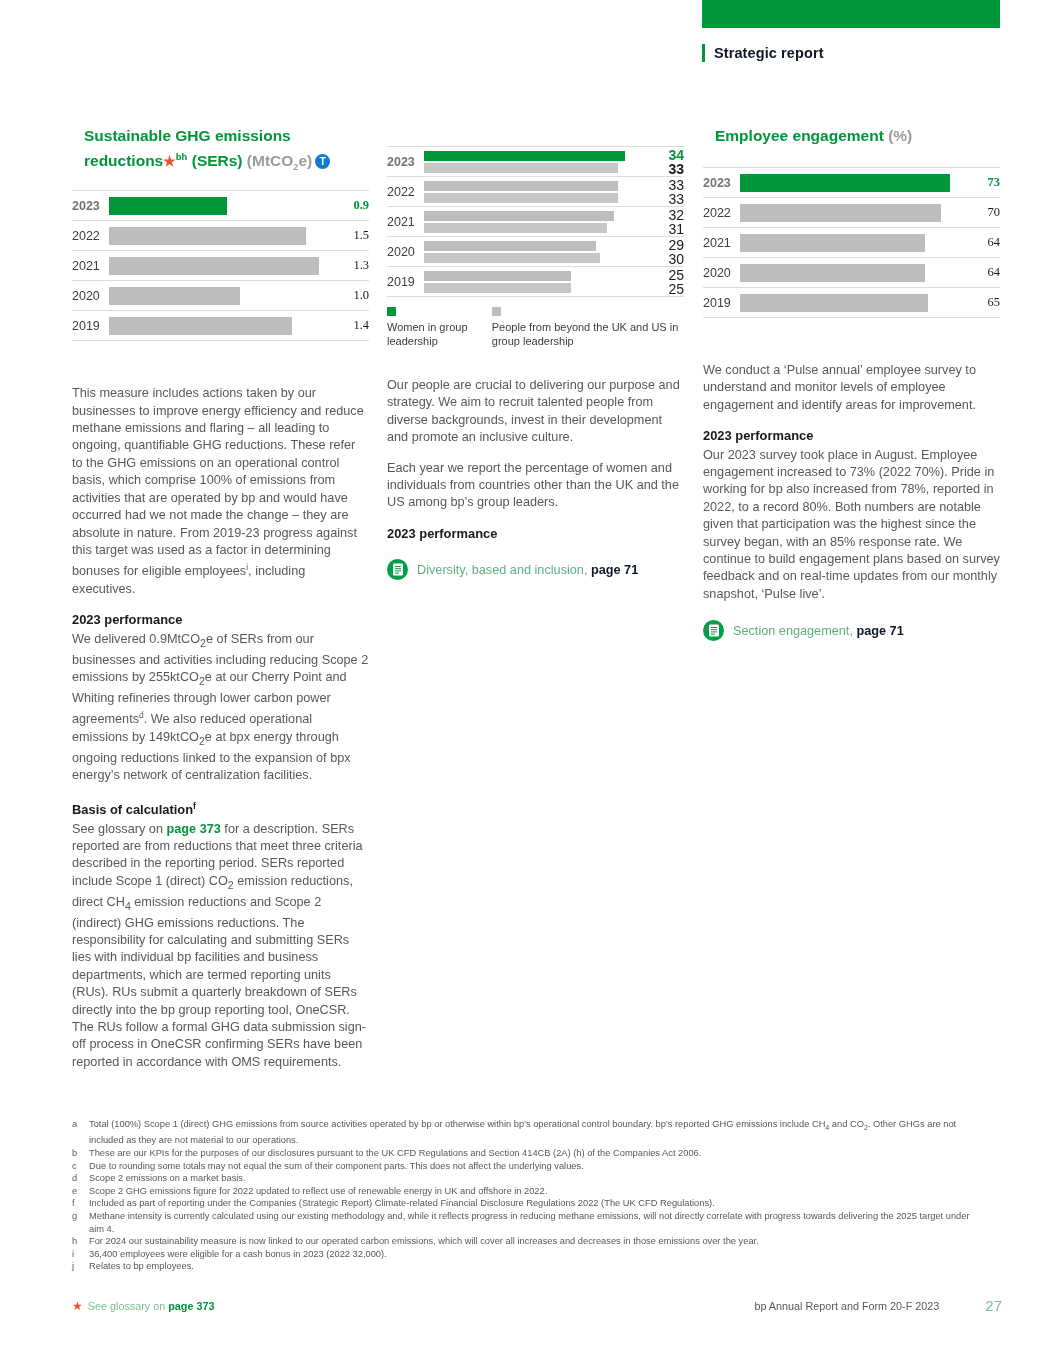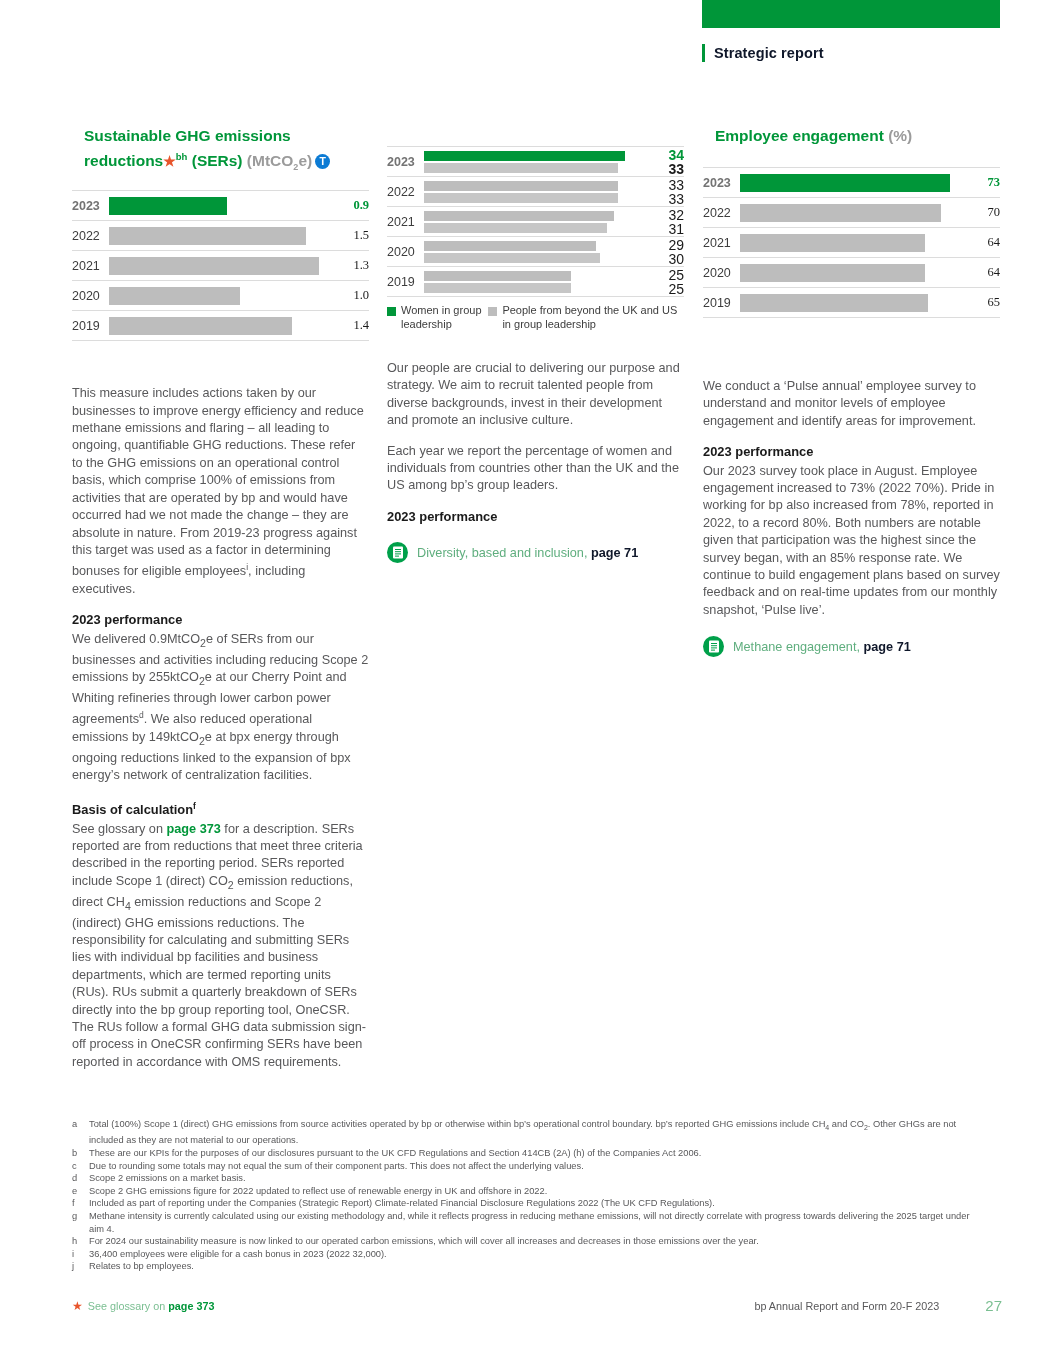--- a/index.html
+++ b/index.html
@@ -60,21 +60,21 @@
   .row.current .val{color:#009639;font-weight:bold;}
   .vals2{
     width:34px;flex:0 0 34px;text-align:right;font-size:14px;line-height:14px;color:#1a1a1a;
   }
   .row.current .vals2{font-weight:bold;}
   .row.current .vals2 .v1{color:#009639;}
   .row.current .vals2 .v2{color:#1a1a1a;}
 
   
   .legend{display:flex;margin-top:7px;font-size:11px;line-height:13.5px;color:#3d3d3d;}
-  .legend .item{display:flex;gap:5px;}
+  .legend .item{display:flex;gap:5px;flex-direction:column;}
   .legend .item:first-child{width:148px;}
   .swatch{width:9px;height:9px;flex:0 0 9px;margin-top:3px;}
   .sw-green{background:#009639;}
   .sw-grey{background:#bdbdbd;}
 
   
   .body{margin-top:0;}
   .body p{margin:0 0 13px 0;font-size:12.7px;line-height:17.4px;color:#58585a;}
   .body p.last{margin-bottom:0;}
   .body h3{margin:0 0 2px 0;font-size:12.9px;line-height:17.4px;font-weight:bold;color:#1a1a1a;}
@@ -298,35 +298,35 @@
       </div>
       <div class="row">
         <div class="yr">2019</div>
         <div class="track">
             <div class="bar single" style="width:83%"></div>
           </div>
         <div class="val">65</div>
       </div>
     </div>
 
-    <div class="body" style="margin-top:60px">
+    <div class="body" style="margin-top:44px">
       <p>We conduct a ‘Pulse annual’ employee survey to understand and monitor levels of employee engagement and identify areas for improvement.</p>
       <h3>2023 performance</h3>
       <p class="last">Our 2023 survey took place in August. Employee engagement increased to 73% (2022 70%). Pride in working for bp also increased from 78%, reported in 2022, to a record 80%. Both numbers are notable given that participation was the highest since the survey began, with an 85% response rate. We continue to build engagement plans based on survey feedback and on real-time updates from our monthly snapshot, ‘Pulse live’.</p>
       <div class="reflink">
         <span class="refcircle">
           <svg width="12" height="13" viewBox="0 0 12 13" aria-hidden="true">
             <rect x="1" y="0.5" width="10" height="12" rx="1" fill="#fff"></rect>
             <rect x="3" y="3" width="6" height="1" fill="#00a04a"></rect>
             <rect x="3" y="5.2" width="6" height="1" fill="#00a04a"></rect>
             <rect x="3" y="7.4" width="6" height="1" fill="#00a04a"></rect>
             <rect x="3" y="9.6" width="4" height="1" fill="#00a04a"></rect>
           </svg>
         </span>
-        <span class="reftext"><span>Methane engagement, </span><b>page 71</b></span>
+        <span class="reftext"><span>Section engagement, </span><b>page 71</b></span>
       </div>
     </div>
   </div>
 
   <div class="notes">
     <div class="note">
       <div class="lt">a</div>
       <div class="tx"><span>Total (100%) Scope 1 (direct) GHG emissions from source activities operated by bp or otherwise within bp’s operational control boundary. bp’s reported GHG emissions include CH</span><sub>4</sub><span> and CO</span><sub>2</sub><span>. Other GHGs are not included as they are not material to our operations.</span></div>
     </div>
     <div class="note">

